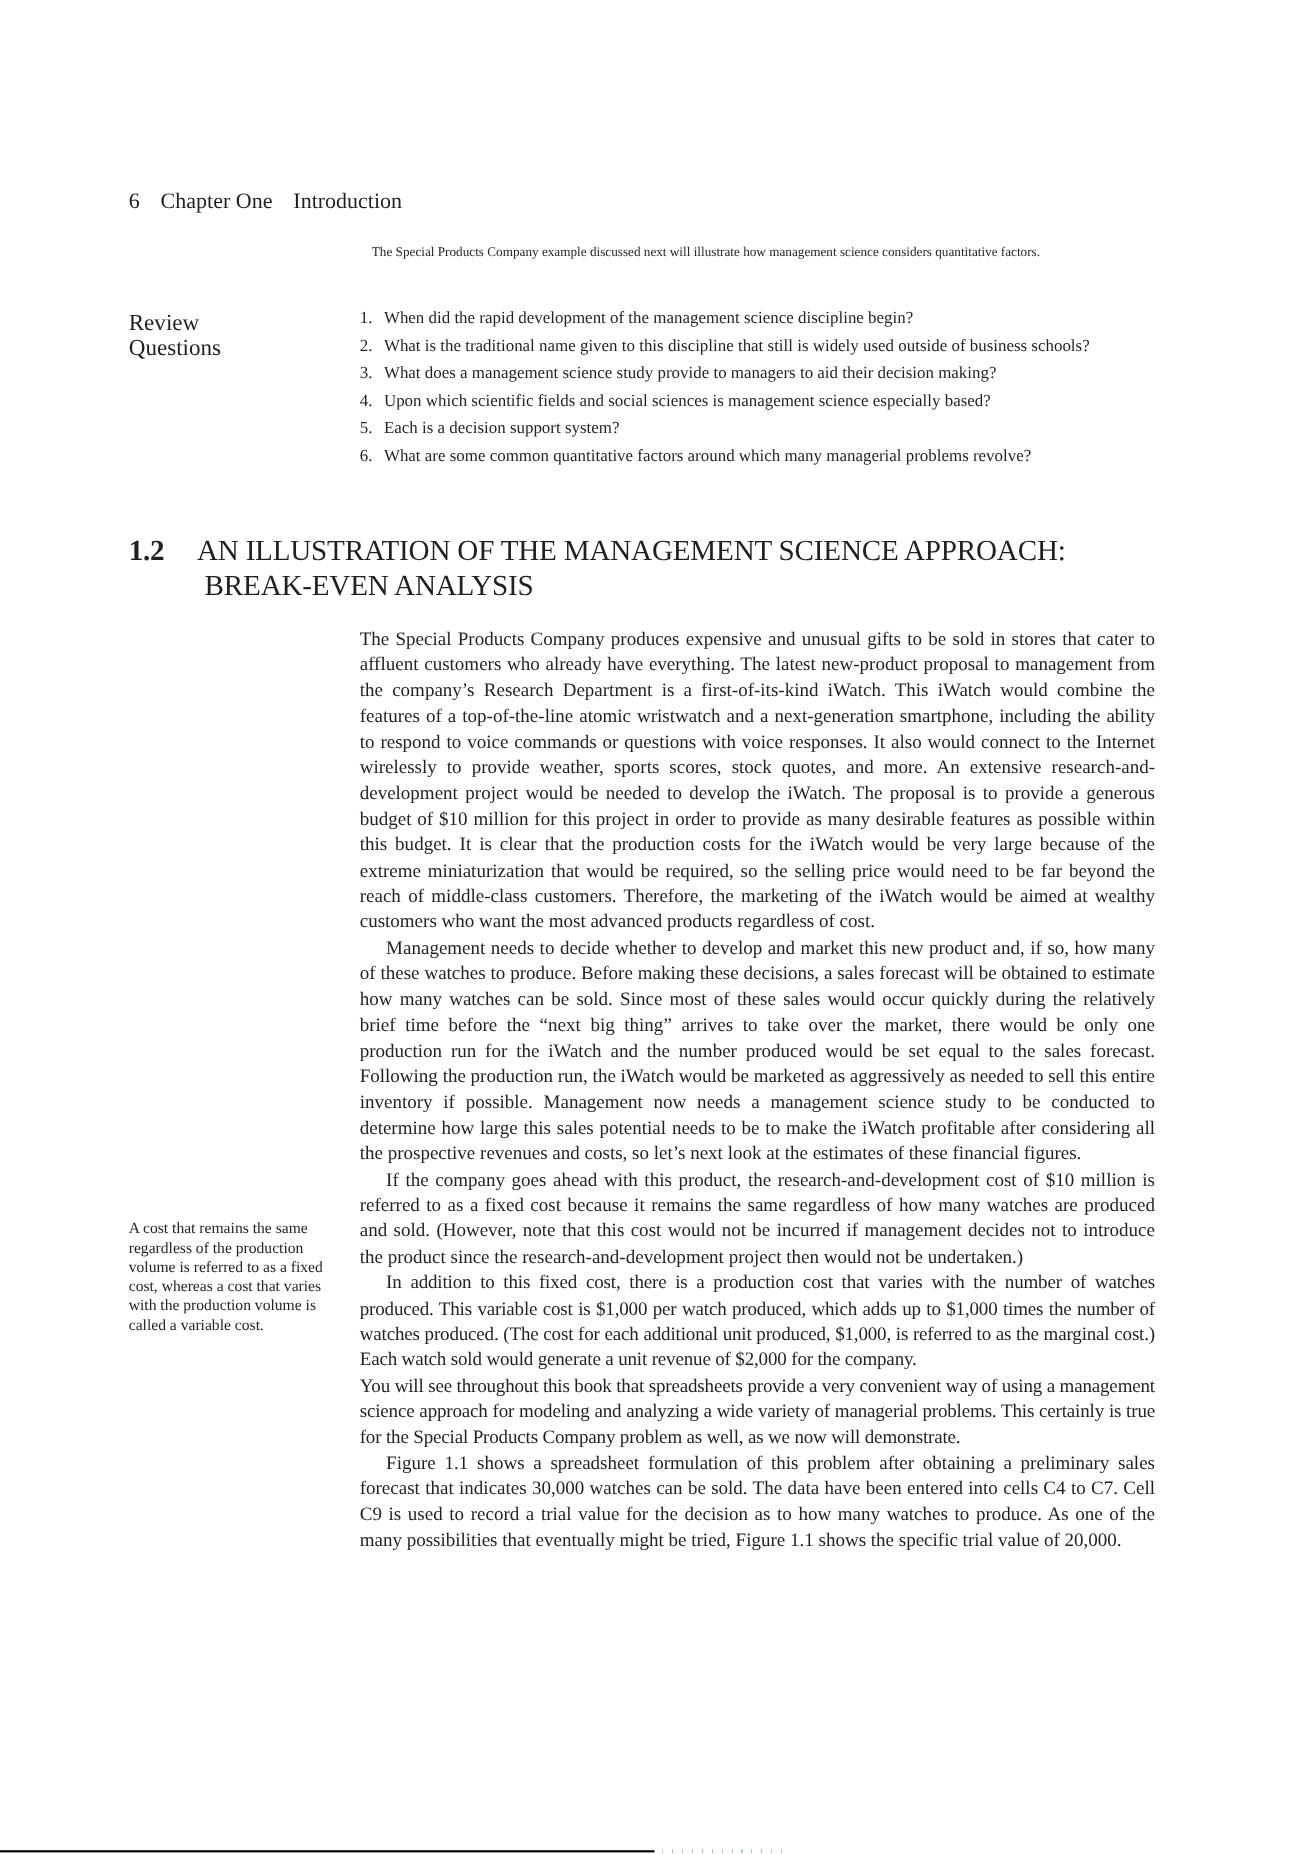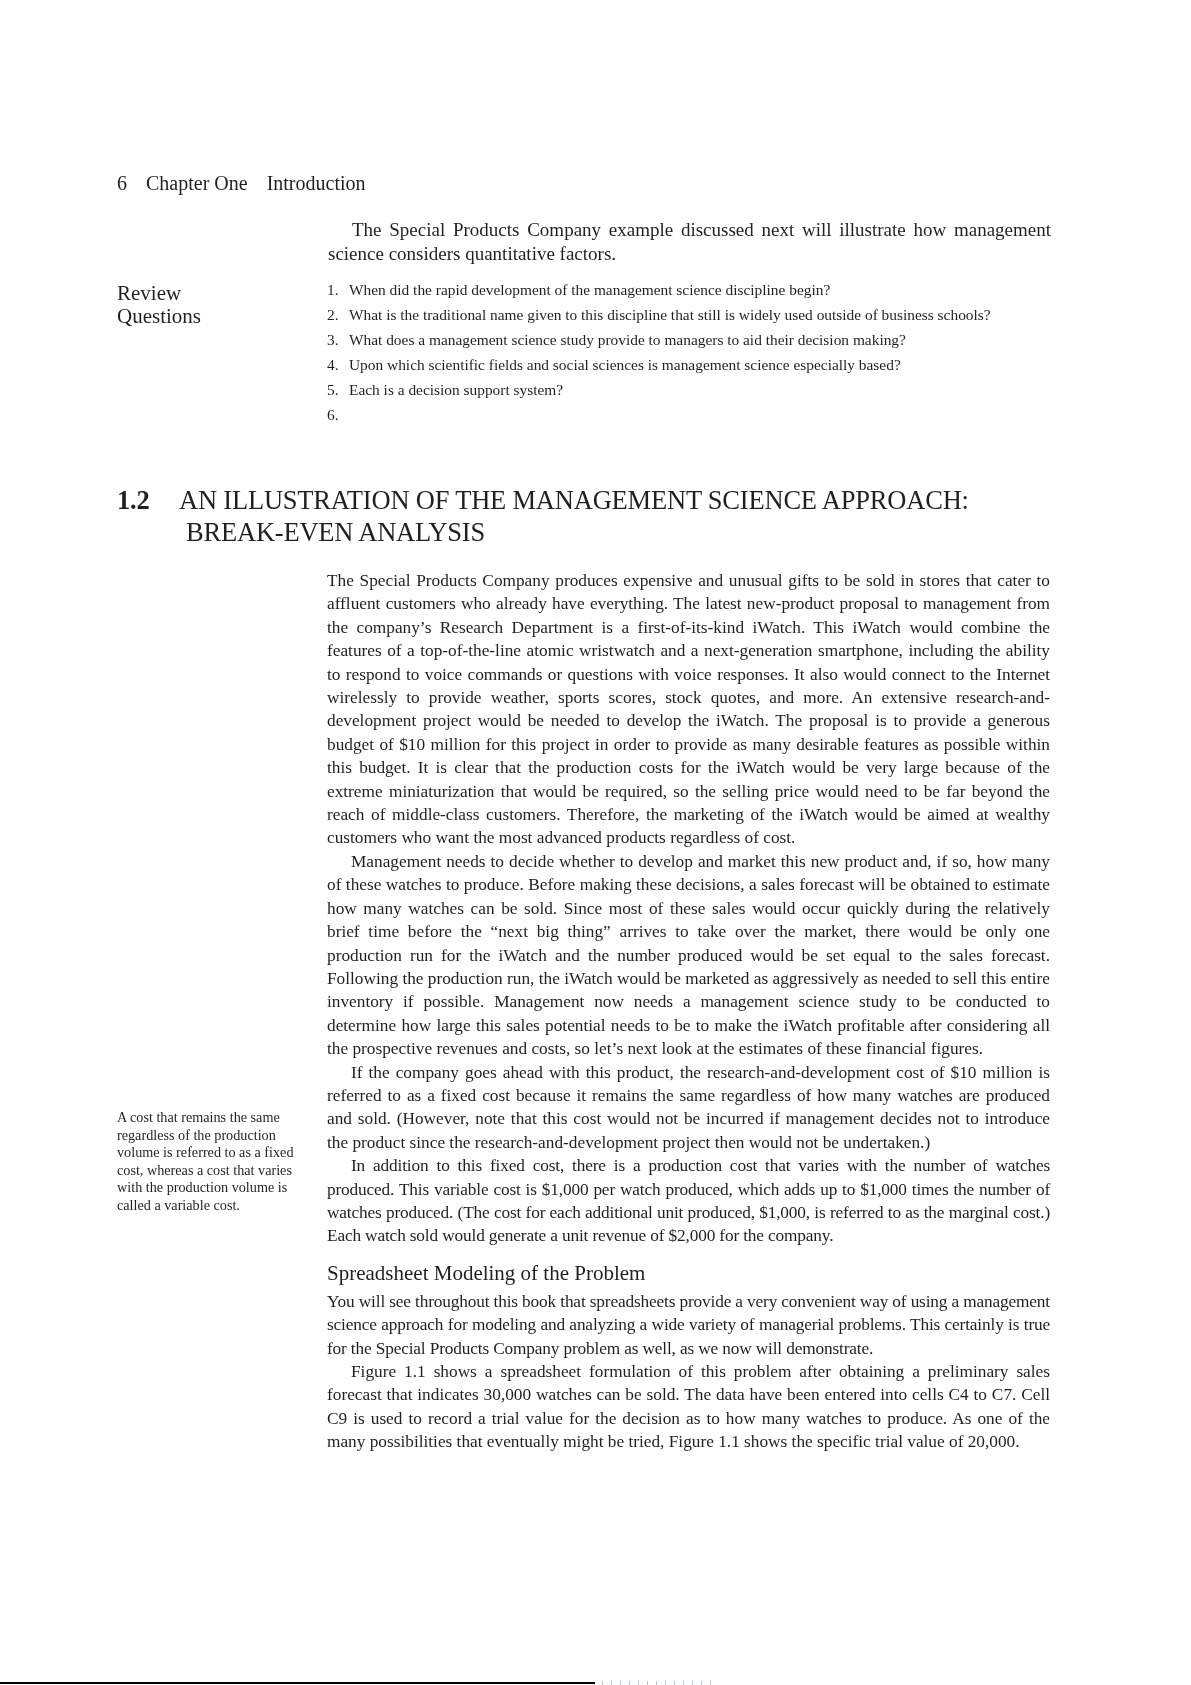--- a/index.html
+++ b/index.html
@@ -9,22 +9,22 @@
     color: #231f20;
   }
   .running-head {
     position: absolute; left: 117px; top: 172px;
     font-size: 20px; letter-spacing: 0;
     white-space: nowrap;
   }
   .running-head span { margin-right: 14px; }
 
   .intro {
-    position: absolute; left: 328px; top: 218px; width: 723px;
-    font-size: 19px; line-height: 23.5px; text-align: justify;
+    position: absolute; left: 314px; top: 218px; width: 723px;
+    font-size: 12px; line-height: 23.5px; text-align: justify;
   }
   .intro p { margin: 0; text-indent: 24px; }
 
   .review-label {
     position: absolute; left: 117px; top: 282px;
     font-size: 21px; line-height: 23px;
   }
   .review-list {
     position: absolute; left: 327px; top: 279px; width: 720px;
     margin: 0; padding: 0; list-style: none;
@@ -84,34 +84,33 @@
   <div>Review</div>
   <div>Questions</div>
 </div>
 
 <ol class="review-list">
   <li><span class="num">1.</span><span>When did the rapid development of the management science discipline begin?</span></li>
   <li><span class="num">2.</span><span>What is the traditional name given to this discipline that still is widely used outside of business schools?</span></li>
   <li><span class="num">3.</span><span>What does a management science study provide to managers to aid their decision making?</span></li>
   <li><span class="num">4.</span><span>Upon which scientific fields and social sciences is management science especially based?</span></li>
   <li><span class="num">5.</span><span>Each is a decision support system?</span></li>
-  <li><span class="num">6.</span></li>
+  <li><span class="num">6.</span><span>What are some common quantitative factors around which many managerial problems revolve?</span></li>
 </ol>
 
 <div class="section-heading">
   <span class="sec-num">1.2</span><span>AN ILLUSTRATION OF THE MANAGEMENT SCIENCE APPROACH:</span>
   <span class="line2">BREAK-EVEN ANALYSIS</span>
 </div>
 
 <div class="body-col">
   <p class="noindent">The Special Products Company produces expensive and unusual gifts to be sold in stores that cater to affluent customers who already have everything. The latest new-product proposal to management from the company’s Research Department is a first-of-its-kind iWatch. This iWatch would combine the features of a top-of-the-line atomic wristwatch and a next-generation smartphone, including the ability to respond to voice commands or questions with voice responses. It also would connect to the Internet wirelessly to provide weather, sports scores, stock quotes, and more. An extensive research-and-development project would be needed to develop the iWatch. The proposal is to provide a generous budget of $10 million for this project in order to provide as many desirable features as possible within this budget. It is clear that the production costs for the iWatch would be very large because of the extreme miniaturization that would be required, so the selling price would need to be far beyond the reach of middle-class customers. Therefore, the marketing of the iWatch would be aimed at wealthy customers who want the most advanced products regardless of cost.</p>
   <p>Management needs to decide whether to develop and market this new product and, if so, how many of these watches to produce. Before making these decisions, a sales forecast will be obtained to estimate how many watches can be sold. Since most of these sales would occur quickly during the relatively brief time before the “next big thing” arrives to take over the market, there would be only one production run for the iWatch and the number produced would be set equal to the sales forecast. Following the production run, the iWatch would be marketed as aggressively as needed to sell this entire inventory if possible. Management now needs a management science study to be conducted to determine how large this sales potential needs to be to make the iWatch profitable after considering all the prospective revenues and costs, so let’s next look at the estimates of these financial figures.</p>
   <p>If the company goes ahead with this product, the research-and-development cost of $10 million is referred to as a fixed cost because it remains the same regardless of how many watches are produced and sold. (However, note that this cost would not be incurred if management decides not to introduce the product since the research-and-development project then would not be undertaken.)</p>
   <p class="tight">In addition to this fixed cost, there is a production cost that varies with the number of watches produced. This variable cost is $1,000 per watch produced, which adds up to $1,000 times the number of watches produced. (The cost for each additional unit produced, $1,000, is referred to as the marginal cost.) Each watch sold would generate a unit revenue of $2,000 for the company.</p>
-  <div class="subhead">Spreadsheet Modeling of the Problem</div>
   <p class="noindent tight">You will see throughout this book that spreadsheets provide a very convenient way of using a management science approach for modeling and analyzing a wide variety of managerial problems. This certainly is true for the Special Products Company problem as well, as we now will demonstrate.</p>
   <p>Figure 1.1 shows a spreadsheet formulation of this problem after obtaining a preliminary sales forecast that indicates 30,000 watches can be sold. The data have been entered into cells C4 to C7. Cell C9 is used to record a trial value for the decision as to how many watches to produce. As one of the many possibilities that eventually might be tried, Figure 1.1 shows the specific trial value of 20,000.</p>
 </div>
 
 <div class="margin-note">A cost that remains the same regardless of the production volume is referred to as a fixed cost, whereas a cost that varies with the production volume is called a variable cost.</div>
 
 <div class="footer-rule"></div>
 <div class="footer-specks"></div>
 
 </body></html>

